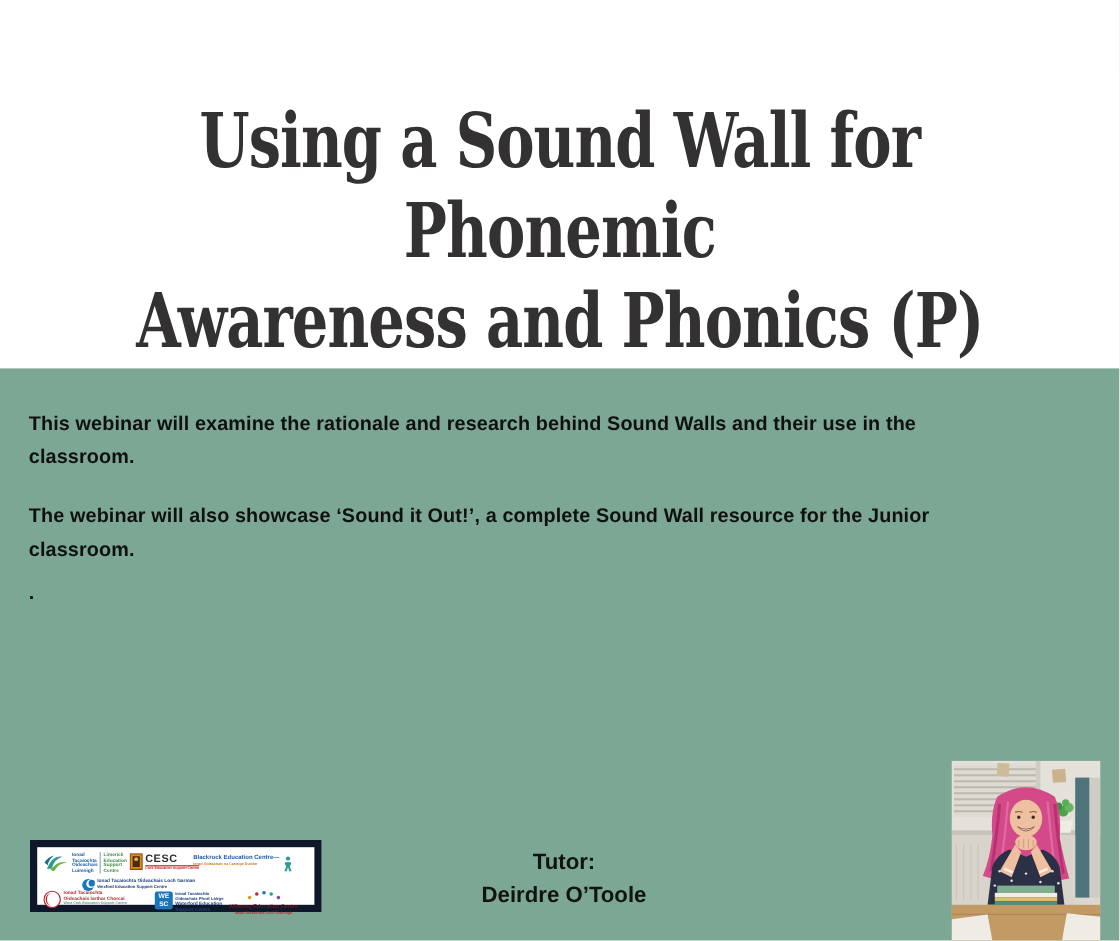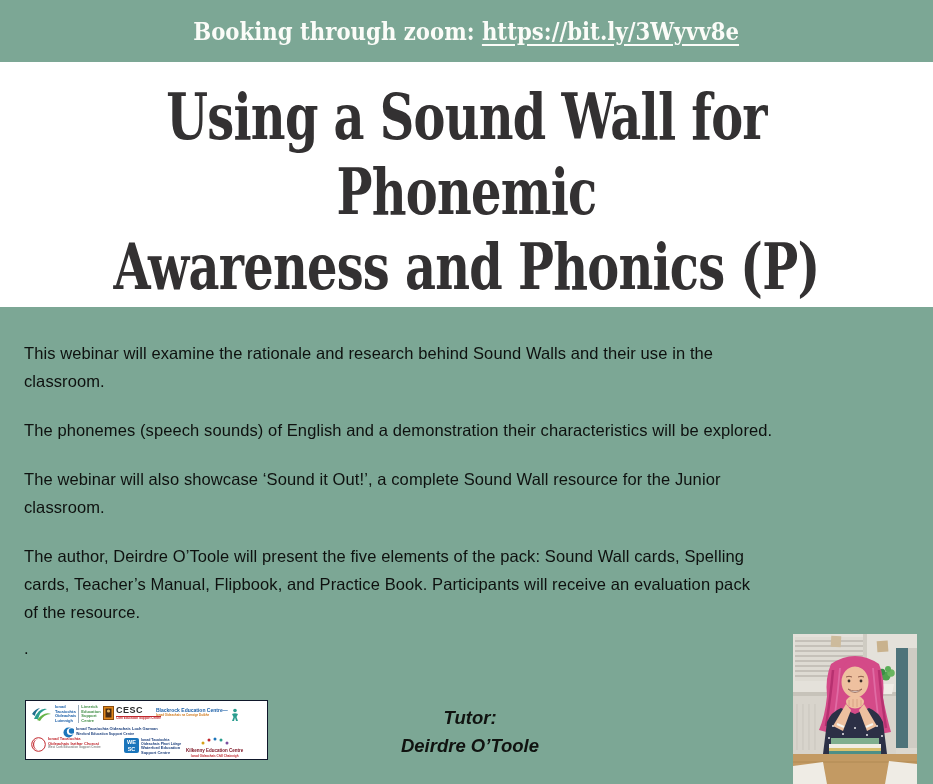--- a/index.html
+++ b/index.html
@@ -27,34 +27,34 @@
   .subtitle{
     margin-top:19px;font-family:"DejaVu Serif","Liberation Serif",serif;font-weight:700;
     font-size:30px;line-height:36px;color:#b23a37;white-space:pre;transform:scaleX(.92);
   }
   
   .content{
     position:absolute;top:307px;left:0;width:933px;height:477px;
     background:#7ca795;box-sizing:border-box;padding:32px 0 0 24px;
   }
   .para{
-    margin:0 0 21px 0;font-size:16.5px;font-weight:400;line-height:28px;
+    margin:0 0 21px 0;font-size:16.5px;font-weight:700;line-height:28px;
     color:#0e110f;white-space:pre;letter-spacing:.1px;
   }
   .para.dot{margin-top:-13px;margin-bottom:0;}
   
   .tutor{
     position:absolute;left:330px;top:704px;width:280px;text-align:center;
-    font-size:18.5px;font-weight:700;line-height:28px;color:#101310;white-space:pre-line;font-style:italic;
+    font-size:18.5px;font-weight:700;line-height:28px;color:#101310;white-space:pre-line;
   }
   .photo{position:absolute;left:793px;top:634px;width:124px;height:150px;display:block;}
   
   .logos-box{
     position:absolute;left:25px;top:700px;width:243px;height:60px;
-    background:#ffffff;border:1px solid #0f172a;box-sizing:border-box;
+    background:#ffffff;border:6px solid #0f172a;box-sizing:border-box;
   }
   .logo{position:absolute;display:flex;align-items:flex-start;gap:2px;}
   .microtxt{white-space:pre-line;font-weight:700;}
   .t-blue{color:#1b5fa8;font-size:4px;line-height:4.6px;}
   .t-green{color:#3f8d44;font-size:4px;line-height:4.6px;border-left:.5px solid #9ab;padding-left:2px;}
   .t-navy{color:#1c3f7c;font-size:4px;line-height:4.6px;}
   .t-navy-sm{color:#1c3f7c;font-size:3.5px;line-height:4px;}
   .t-red{color:#c0272d;font-size:4px;line-height:4.6px;}
   .t-gray{color:#8a8a8a;font-size:3px;line-height:3.6px;}
   .t-orange{color:#d07a1e;font-size:3px;line-height:3.6px;}
@@ -65,39 +65,32 @@
   .wesc-block{
     width:15px;height:15px;background:#1b75bb;border-radius:2px;color:#fff;
     font-size:5.5px;line-height:6.5px;font-weight:700;text-align:center;white-space:pre-line;padding-top:1px;box-sizing:border-box;
   }
 </style>
 </head>
 <body>
 
 <div class="page">
 
-  <header class="banner">
-    <div class="banner-text"><span>Booking through zoom: </span><a class="banner-link">https://bit.ly/3Wyvv8e</a></div>
-  </header>
 
   <section class="hero">
     <h1 class="title">Using a Sound Wall for Phonemic
 Awareness and Phonics (P)</h1>
     <div class="subtitle">Wednesday 22nd May @ 7.00-8.00pm</div>
   </section>
 
   <section class="content">
     <p class="para">This webinar will examine the rationale and research behind Sound Walls and their use in the
 classroom.</p>
-    <p class="para">The phonemes (speech sounds) of English and a demonstration their characteristics will be explored.</p>
     <p class="para">The webinar will also showcase ‘Sound it Out!’, a complete Sound Wall resource for the Junior
 classroom.</p>
-    <p class="para">The author, Deirdre O’Toole will present the five elements of the pack: Sound Wall cards, Spelling
-cards, Teacher’s Manual, Flipbook, and Practice Book. Participants will receive an evaluation pack
-of the resource.</p>
     <p class="para dot">.</p>
   </section>
 
   <div class="logos-box">
 
     <div class="logo" style="left:5px;top:4px;">
       <svg width="22" height="18" viewBox="0 0 22 18">
         <path d="M3,14 Q8,2 16,4 Q9,6 7,14 Z" fill="#2a9d8f"></path>
         <path d="M6,15 Q13,6 20,9 Q13,9 9,16 Z" fill="#66b447"></path>
         <path d="M1,9 Q4,4 9,3 Q4,7 4,11 Z" fill="#1f6e8c"></path>

